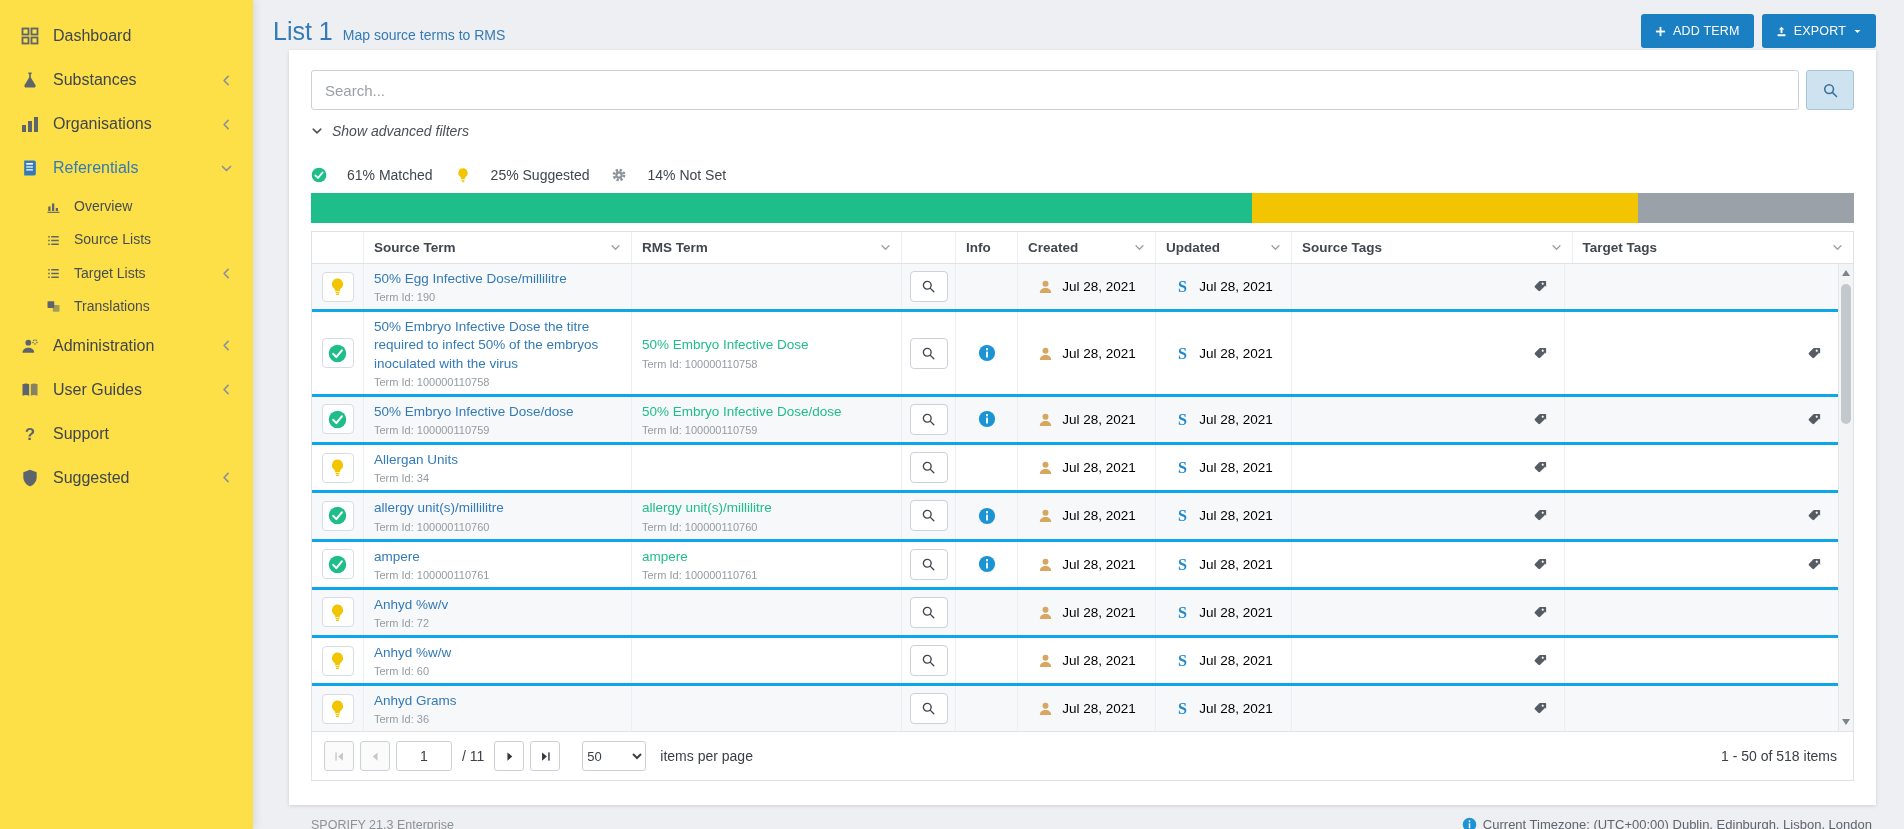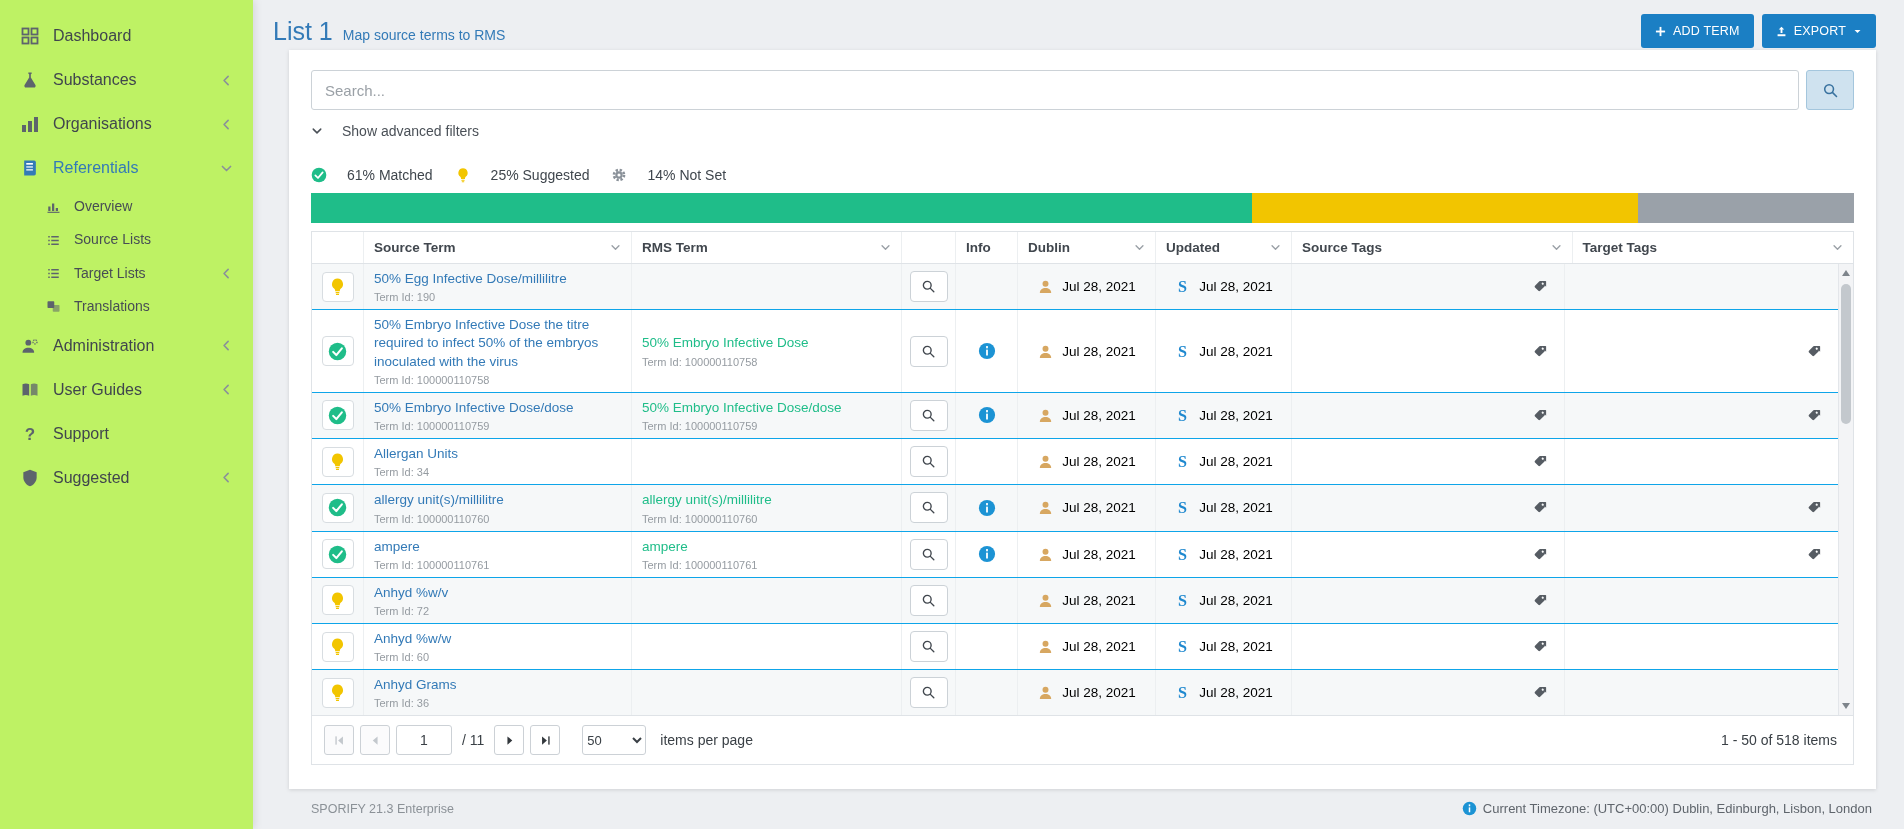--- a/index.html
+++ b/index.html
@@ -11,21 +11,21 @@
     color: #3c4248;
   }
   :root {
     --accent:#1b7fc4; --green:#1fbd89; --yellow:#f2c500; --gray-seg:#9aa1a9;
     --link:#337ab7; --info:#1c93d4;
   }
   .app { display:flex; width:100%; height:100%; }
 
   
   .sidebar {
-    width:253px; background:#bef264; height:100%;
+    width:253px; background:#fde047; height:100%;
     box-shadow: 2px 0 8px rgba(0,0,0,.10);
     padding-top:14px; flex-shrink:0; z-index:5; position:relative;
   }
   .side-item {
     display:flex; align-items:center; gap:13px;
     padding:12px 20px; font-size:16px; color:#40464d; cursor:pointer;
     line-height:1.1;
   }
   .side-item .icon { width:20px; height:20px; display:inline-flex; align-items:center; justify-content:center; color:#5d646c; flex-shrink:0; }
   .side-item .icon svg { width:100%; height:100%; }
@@ -66,22 +66,22 @@
   }
   .search-input::placeholder { color:#9aa0a6; }
   .search-btn {
     width:48px; height:40px; background:#cfe2ef; border:1px solid #a4c6dd;
     border-radius:3px; display:flex; align-items:center; justify-content:center;
     cursor:pointer; color:#39729f;
   }
   .search-btn .ic { width:17px; height:17px; display:inline-flex; }
   .search-btn .ic svg { width:100%; height:100%; }
 
-  .adv-filters { margin-top:13px; display:inline-flex; align-items:center; gap:19px;
-    font-size:14px; color:#4a5057; cursor:pointer; }
+  .adv-filters { margin-top:13px; display:inline-flex; align-items:center; gap:9px;
+    font-size:14px; color:#4a5057; cursor:pointer;font-style:italic; }
   .adv-filters .ic { width:12px; height:12px; display:inline-flex; color:#4a5057; }
   .adv-filters .ic svg { width:100%; height:100%; }
 
   .legend { display:flex; align-items:center; gap:22px; margin-top:26px; font-size:14px; color:#3f464d; }
   .legend-item { display:inline-flex; align-items:center; gap:20px; }
   .legend-item .ic { width:16px; height:16px; display:inline-flex; }
   .legend-item .ic svg { width:100%; height:100%; }
 
   .progress { display:flex; height:30px; margin-top:10px; width:100%; overflow:hidden; }
   .progress .seg { height:100%; }
@@ -99,21 +99,21 @@
   .th {
     padding:8px 10px; font-size:13.5px; font-weight:bold; color:#41474e;
     display:flex; align-items:center; justify-content:space-between;
     border-right:1px solid #eceff1; min-height:30px;
   }
   .th:last-child { border-right:none; }
   .th-chev { width:11px; height:11px; color:#9aa0a6; display:inline-flex; cursor:pointer; flex-shrink:0; }
   .th-chev svg { width:100%; height:100%; }
 
   .tbody-wrap { position:relative; }
-  .tr { border-bottom:1px solid #0ea5e9; background:#fff; margin-right:15px; }
+  .tr { border-bottom:3px solid #0ea5e9; background:#fff; margin-right:15px; }
   .tr:nth-child(odd) { background:#f6f8f9; }
   .tr:last-child { border-bottom:none; }
   .td {
     padding:6px 10px; border-right:1px solid #eceff1; min-height:42px;
     display:flex; flex-direction:column; justify-content:center;
   }
   .td:last-child { border-right:none; }
   .td-status, .td-search { align-items:center; }
   .status-box {
     width:32px; height:30px; background:#fff; border:1px solid #d8dde1; border-radius:4px;
@@ -485,21 +485,21 @@
                 </svg>
               </span>
             </div>
             <div class="th">
               <span></span>
             </div>
             <div class="th">
               <span>Info</span>
             </div>
             <div class="th">
-              <span>Dublin</span>
+              <span>Created</span>
               <span class="th-chev">
                 <svg viewBox="0 0 16 16" fill="none" stroke="currentColor" stroke-width="2" stroke-linecap="round" stroke-linejoin="round">
                   <polyline points="3,5.5 8,10.5 13,5.5"></polyline>
                 </svg>
               </span>
             </div>
             <div class="th">
               <span>Updated</span>
               <span class="th-chev">
                 <svg viewBox="0 0 16 16" fill="none" stroke="currentColor" stroke-width="2" stroke-linecap="round" stroke-linejoin="round">

